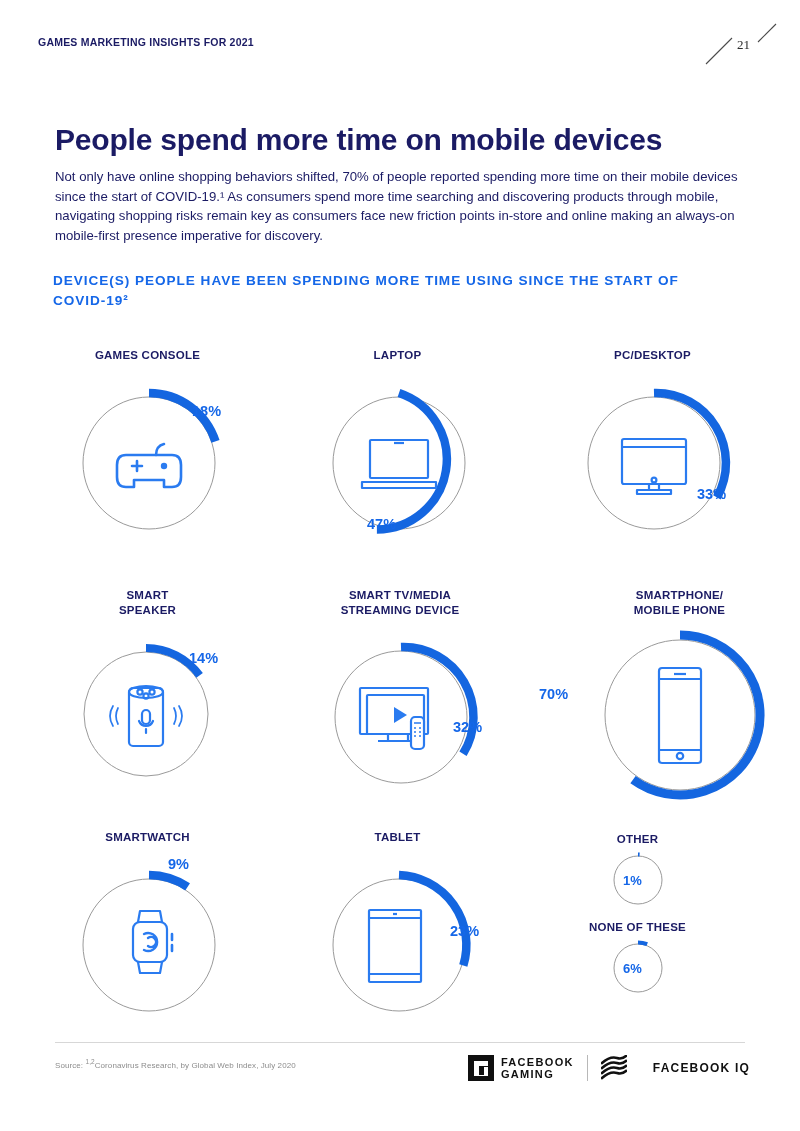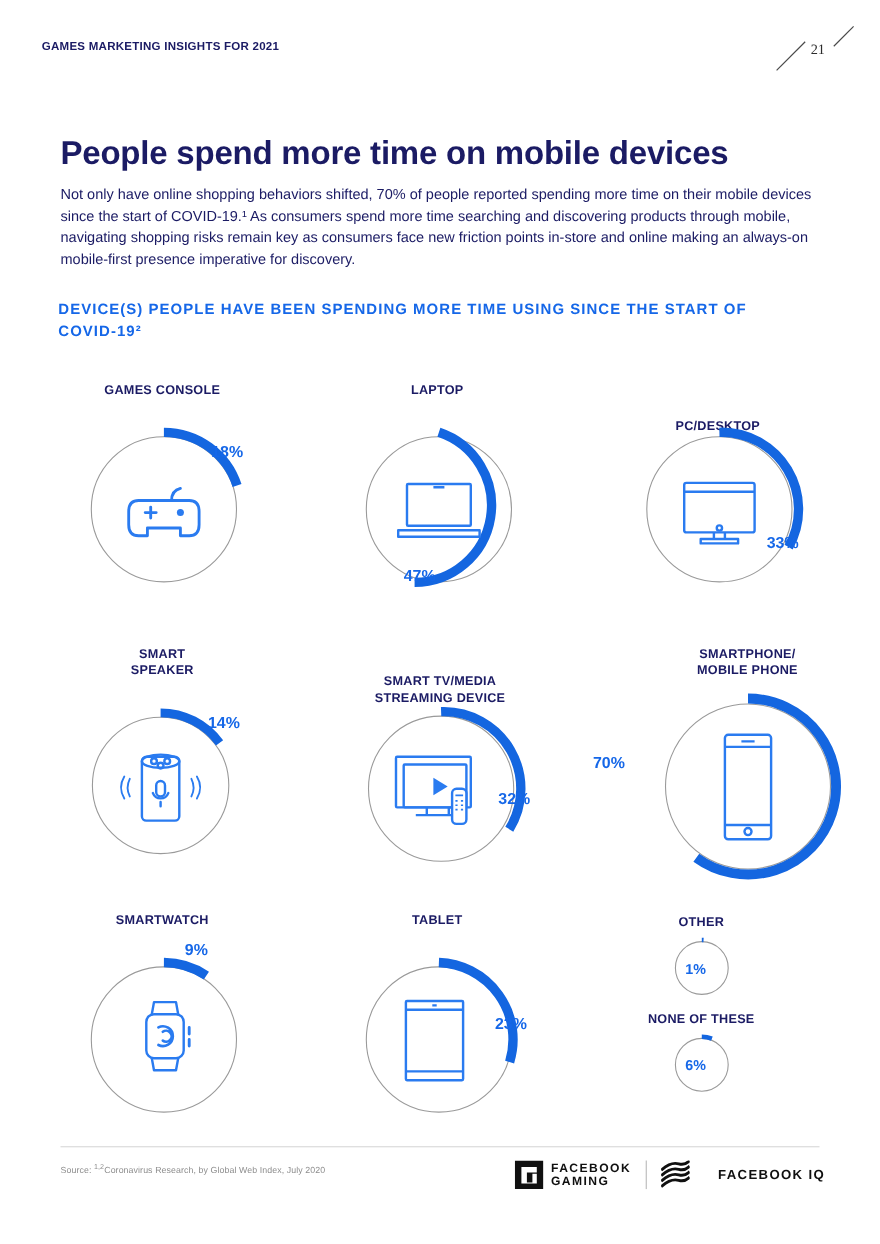--- a/index.html
+++ b/index.html
@@ -212,21 +212,21 @@
           <rect x="64" y="70" width="58" height="38" rx="1"></rect>
           <path d="M56 112 h74 v6 h-74 z"></path>
           <path d="M88 73 h10"></path>
         </g>
       </svg>
     </div>
     <div class="pct" style="left:77px; top:168px;">47%</div>
   </div>
 
   <div class="cell" style="left:545px; top:348px; width:235px; height:190px;">
-    <div class="cap" style="left:0; top:0; width:215px;margin-top:33px;">PC/DESKTOP</div>
+    <div class="cap" style="left:0; top:0; width:215px;">PC/DESKTOP</div>
     <div class="donut" style="left:16px; top:22px;">
       <svg width="186" height="186" viewBox="0 0 186 186">
         <circle cx="93" cy="93" r="66" fill="none" stroke="#9a9a9a" stroke-width="1"></circle>
         <path d="M 93 23 A 70 70 0 0 1 155.9 127.4" fill="none" stroke="#1466e0" stroke-width="8.5"></path>
         <g stroke="#2a7bf0" stroke-width="2.2" fill="none" stroke-linejoin="round">
           <rect x="61" y="69" width="64" height="45" rx="2"></rect>
           <path d="M61 77 h64"></path>
           <circle cx="93" cy="110" r="2.4"></circle>
           <path d="M88 114 v6 M98 114 v6 M76 120 h34 v4 h-34 z"></path>
         </g>
@@ -252,21 +252,21 @@
           <path d="M83 97 a7.5 7.5 0 0 0 14 0 M90 105 v4"></path>
           <path d="M62 84 q-4 8 0 16 M57 82 q-6 10 0 20" stroke-width="1.7"></path>
           <path d="M118 84 q4 8 0 16 M123 82 q6 10 0 20" stroke-width="1.7"></path>
         </g>
       </svg>
     </div>
     <div class="pct" style="left:149px; top:62px;">14%</div>
   </div>
 
   <div class="cell" style="left:290px; top:588px; width:235px; height:190px;">
-    <div class="cap" style="left:0; top:0; width:220px;margin-top:25px;">SMART TV/MEDIA
+    <div class="cap" style="left:0; top:0; width:220px;">SMART TV/MEDIA
 STREAMING DEVICE</div>
     <div class="donut" style="left:18px; top:36px;">
       <svg width="186" height="186" viewBox="0 0 186 186">
         <circle cx="93" cy="93" r="66" fill="none" stroke="#9a9a9a" stroke-width="1"></circle>
         <path d="M 93 23 A 70 70 0 0 1 155.0 129.8" fill="none" stroke="#1466e0" stroke-width="8.5"></path>
         <g stroke="#2a7bf0" stroke-width="2.2" fill="none" stroke-linejoin="round">
           <rect x="52" y="64" width="68" height="46" rx="1"></rect>
           <rect x="59" y="71" width="57" height="39" rx="1"></rect>
           <path d="M86 83 l13 8 l-13 8 z" fill="#2a7bf0" stroke="none"></path>
           <path d="M80 110 v7 M100 110 v7 M70 117 h40"></path>

